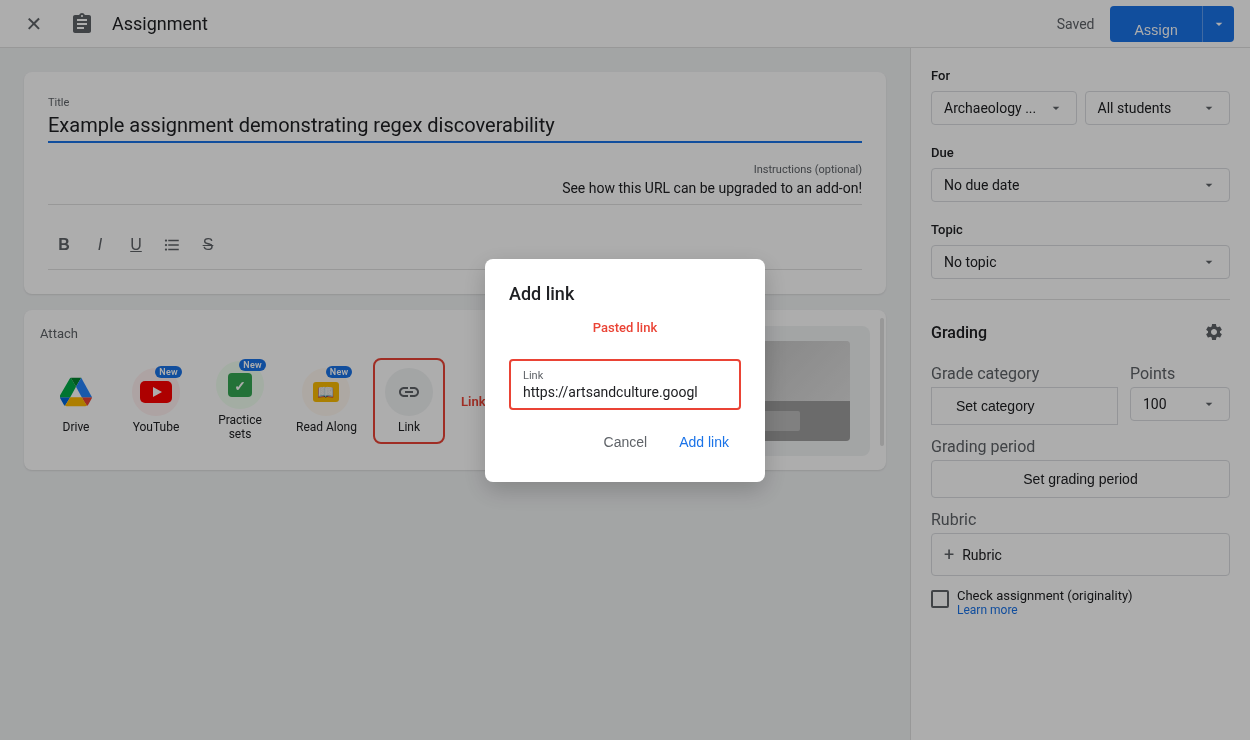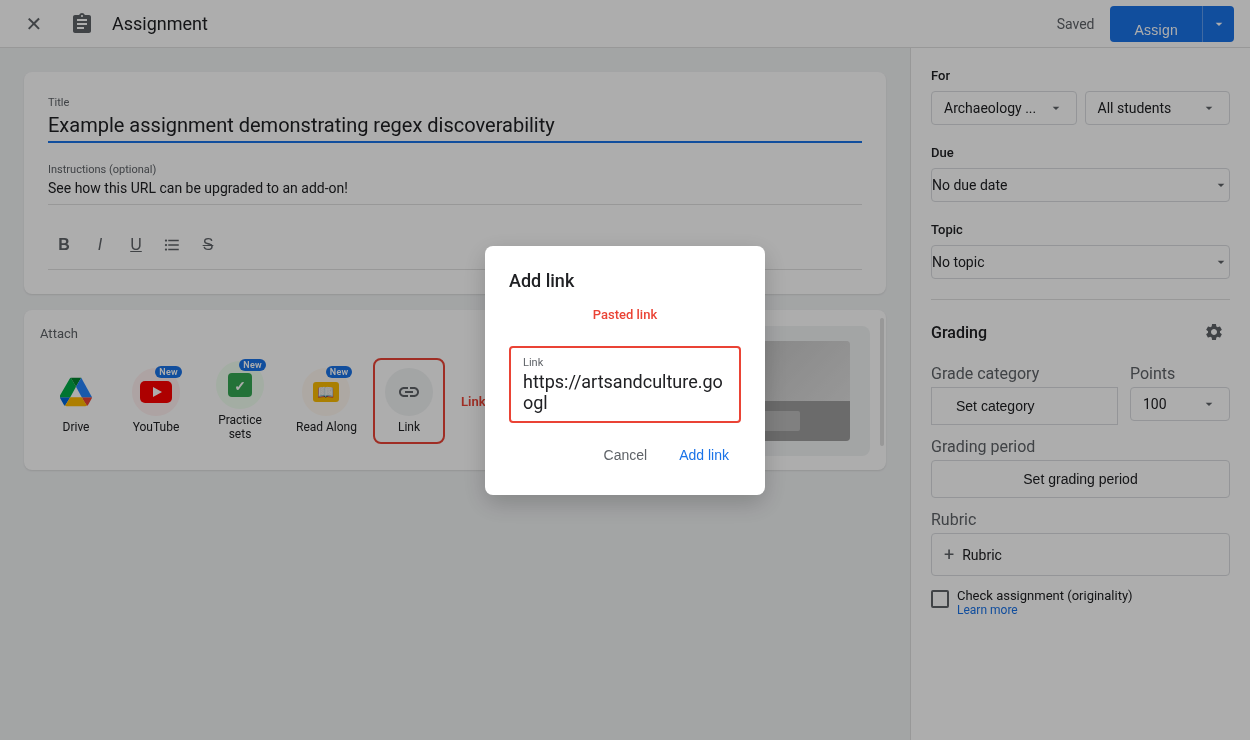--- a/index.html
+++ b/index.html
@@ -42,21 +42,21 @@
     .form-card {
       background: #fff; border-radius: 8px; padding: 24px; margin-bottom: 16px;
       box-shadow: 0 1px 2px rgba(0,0,0,0.1);
     }
     .field-label { font-size: 11px; color: #5f6368; margin-bottom: 4px; }
     .title-input {
       width: 100%; border: none; outline: none; font-size: 20px; color: #202124;
       padding-bottom: 4px; border-bottom: 2px solid #1a73e8; background: transparent;
       font-family: inherit;
     }
-    .instructions-field { margin-top: 20px; }
+    .instructions-field { margin-top: 20px; text-align: right; }
     .instructions-text { font-size: 14px; color: #202124; margin-top: 4px; }
     .instructions-border { border-bottom: 1px solid #e0e0e0; margin-top: 8px; }
 
     
     .text-toolbar {
       display: flex; align-items: center; gap: 4px; padding: 8px 0; border-bottom: 1px solid #e0e0e0; margin-top: 16px;
     }
     .toolbar-btn {
       width: 32px; height: 32px; display: flex; align-items: center; justify-content: center;
       border-radius: 4px; cursor: pointer; color: #5f6368; font-size: 16px; border: none; background: none;
@@ -108,37 +108,37 @@
     .modal-card {
       background: #fff; border-radius: 8px; padding: 24px;
       width: 280px; box-shadow: 0 8px 24px rgba(0,0,0,0.2);
     }
     .modal-title { font-size: 18px; color: #202124; margin-bottom: 16px; font-weight: 500; }
     .pasted-link-label { font-size: 13px; color: #ea4335; font-weight: 500; text-align: center; margin-bottom: 24px; }
     .link-input-group {
       border: 2px solid #ea4335; border-radius: 4px; padding: 8px 12px; margin-bottom: 16px;
     }
     .link-field-label { font-size: 11px; color: #5f6368; margin-bottom: 2px; }
-    .link-field-value { font-size: 18px; color: #202124; word-break: break-all; }
+    .link-field-value { font-size: 14px; color: #202124; word-break: break-all; }
     .modal-actions { display: flex; justify-content: flex-end; gap: 8px; }
     .cancel-btn { background: none; border: none; color: #5f6368; font-size: 14px; font-weight: 500; cursor: pointer; padding: 8px 12px; border-radius: 4px; }
     .add-link-btn { background: none; border: none; color: #1a73e8; font-size: 14px; font-weight: 500; cursor: pointer; padding: 8px 12px; border-radius: 4px; }
 
     
     .rp-section { margin-bottom: 20px; }
     .rp-label { font-size: 13px; color: #202124; font-weight: 500; margin-bottom: 8px; }
     .rp-row { display: flex; gap: 8px; align-items: center; }
     .rp-select {
       flex: 1; display: flex; align-items: center; justify-content: space-between;
       border: 1px solid #dadce0; border-radius: 4px; padding: 8px 12px;
       font-size: 14px; color: #202124; cursor: pointer; background: #fff;
     }
     .rp-select-full {
       width: 100%; display: flex; align-items: center; justify-content: space-between;
-      border: 1px solid #dadce0; border-radius: 4px; padding: 8px 0;
+      border: 1px solid #dadce0; border-radius: 4px; padding: 8px 12px;
       font-size: 14px; color: #202124; cursor: pointer; background: #fff;
     }
     .divider { border-bottom: 1px solid #e0e0e0; margin: 16px 0; }
     .grading-header { display: flex; align-items: center; justify-content: space-between; margin-bottom: 16px; }
     .grading-title { font-size: 16px; color: #202124; font-weight: 500; }
     .gear-btn { width: 32px; height: 32px; display: flex; align-items: center; justify-content: center; border-radius: 50%; cursor: pointer; color: #5f6368; }
     .grade-row { display: flex; gap: 12px; align-items: flex-start; margin-bottom: 12px; }
     .grade-col { flex: 1; }
     .grade-col-label { font-size: 16px; color: #5f6368; margin-bottom: 4px; }
     .grade-cat-btn {

